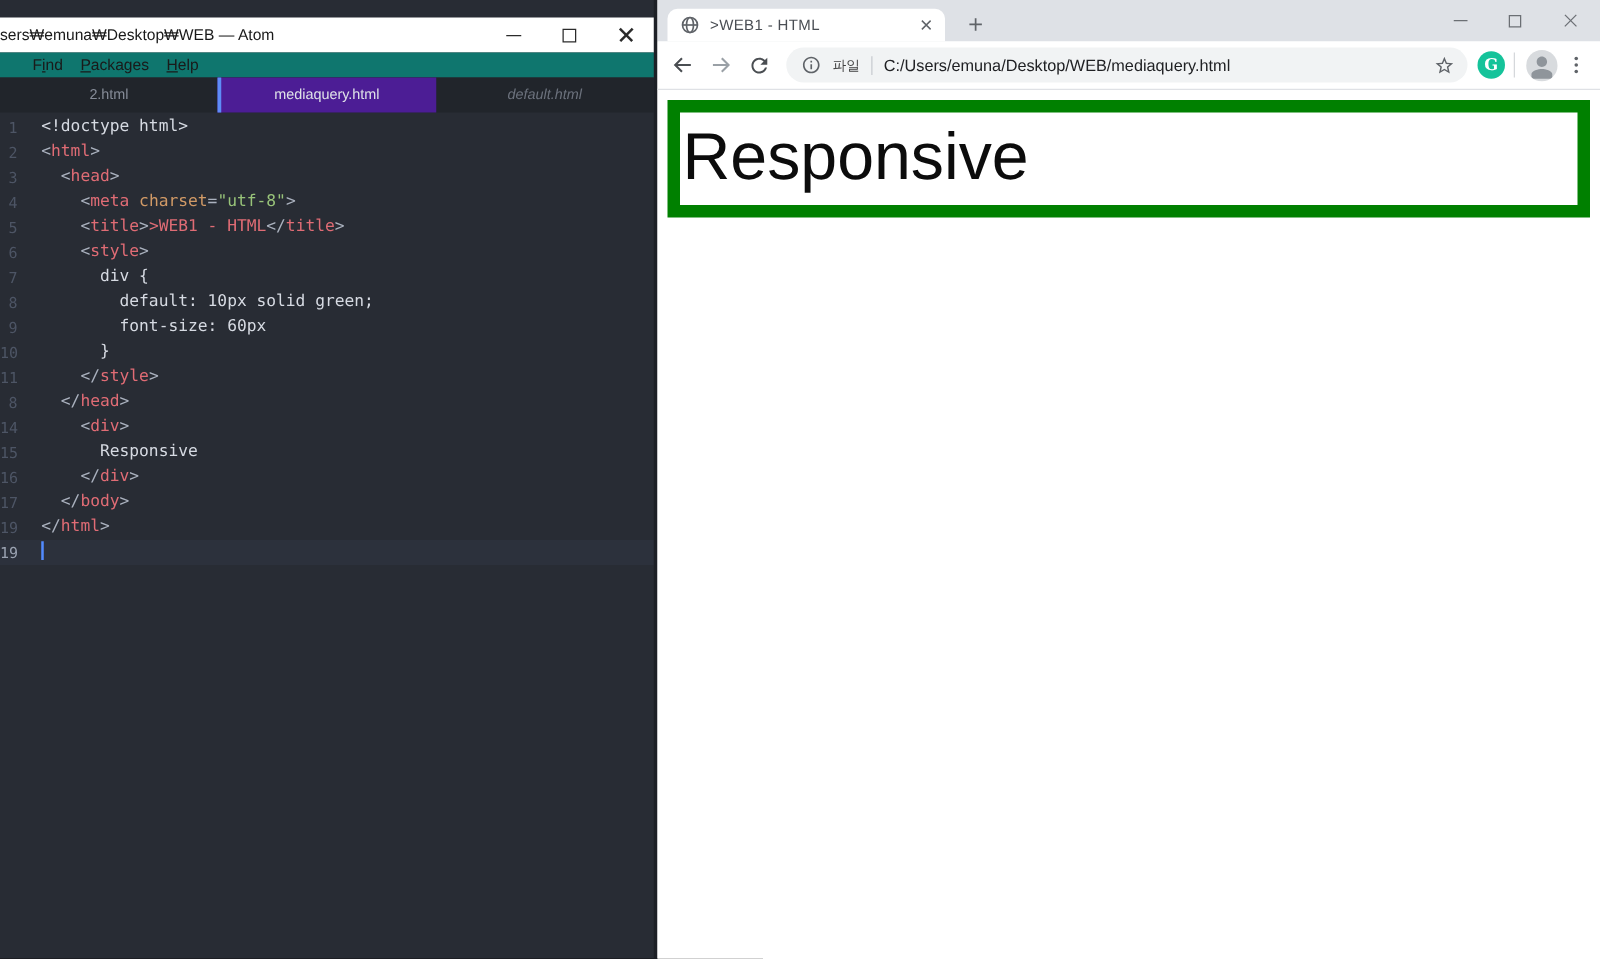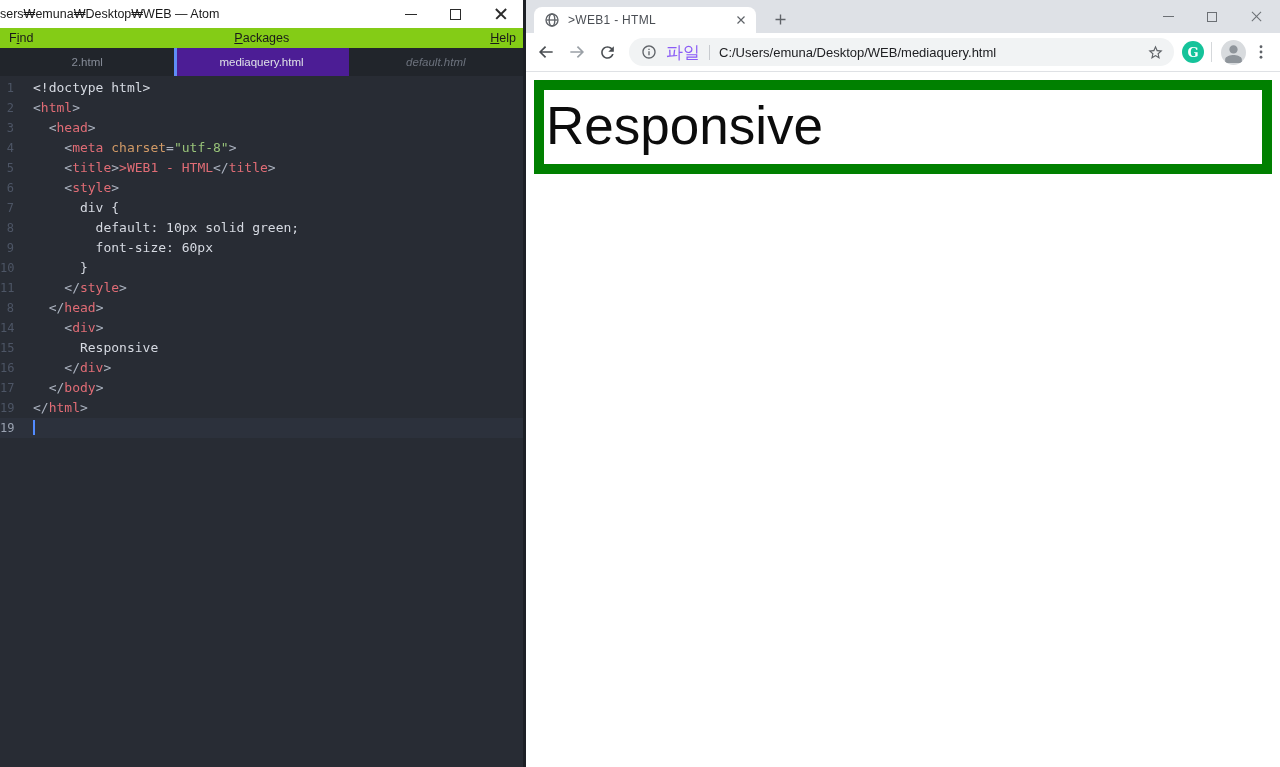--- a/index.html
+++ b/index.html
@@ -1,32 +1,32 @@
 <!DOCTYPE html>
 <html><head>
 <meta charset="utf-8">
 <style>
   * { margin:0; padding:0; box-sizing:border-box; }
   html,body { width:1280px; height:767px; overflow:hidden; background:#000; }
   .screen { position:relative; width:1280px; height:767px; font-family:"Liberation Sans","DejaVu Sans",sans-serif; }
 
   
   .atom { position:absolute; left:0; top:0; width:526px; height:767px; background:#282c34; display:flex; flex-direction:column; border-right:3px solid #1d2026; }
-  .atom-titlebar { height:28px; background:#ffffff; display:flex; align-items:center; flex:none; overflow:hidden; }
+  .atom-titlebar { height:28px; background:#ffffff; display:flex; align-items:center; flex:none; overflow:hidden;margin-top:14px; }
   .atom-title { font-size:12.5px; color:#191919; white-space:nowrap; flex:1; }
   .atom-controls { display:flex; height:28px; flex:none; }
   .wbtn { width:45px; height:28px; display:flex; align-items:center; justify-content:center; }
   .ic-min { width:12px; height:0; border-bottom:1.5px solid #2b2b2b; display:block; }
   .ic-max { width:11px; height:11px; border:1.5px solid #2b2b2b; display:block; }
   .ic-x { position:relative; width:12px; height:12px; display:block; }
   .ic-x::before,.ic-x::after { content:""; position:absolute; left:-1px; top:5px; width:14px; height:1.5px; background:#2b2b2b; }
   .ic-x::before { transform:rotate(45deg); }
   .ic-x::after { transform:rotate(-45deg); }
 
-  .atom-menubar { height:20px; background:#84cc16; display:flex; align-items:center; flex:none; padding-left:2px;justify-content:space-between; }
+  .atom-menubar { height:20px; background:#0f766e; display:flex; align-items:center; flex:none; padding-left:19px; }
   .menu-item { font-size:12.5px; color:#1a1a1a; padding:0 7px; line-height:20px; }
   .menu-item .mn { text-decoration:underline; }
 
   .atom-tabbar { height:28px; background:#21252b; display:flex; flex:none; }
   .atab { flex:1; display:flex; align-items:center; justify-content:center; font-size:11.5px; color:#868c98; position:relative; }
   .atab.active { background:#4c1d95; color:#dfe2e8; }
   .atab.active .indicator { position:absolute; left:0; top:0; bottom:0; width:3px; background:#5e8cf7; }
   .atab.preview { font-style:italic; color:#6c727d;text-align:center; }
 
   .atom-editor { flex:1; padding-top:2px; font-family:"DejaVu Sans Mono","Liberation Mono",monospace; overflow:hidden; }
@@ -53,21 +53,21 @@
   .cw-min { width:11px; height:0; border-bottom:1.2px solid #6b6f74; display:block; }
   .cw-max { width:10px; height:10px; border:1.2px solid #6b6f74; display:block; }
   .cw-x { position:relative; width:11px; height:11px; display:block; }
   .cw-x::before,.cw-x::after { content:""; position:absolute; left:-1px; top:5px; width:13px; height:1.2px; background:#6b6f74; }
   .cw-x::before { transform:rotate(45deg); }
   .cw-x::after { transform:rotate(-45deg); }
 
   .c-toolbar { height:39px; background:#ffffff; border-bottom:1px solid #dfe1e5; display:flex; align-items:center; padding:0 6px 0 4px; flex:none; }
   .navbtn { width:31px; height:32px; display:flex; align-items:center; justify-content:center; flex:none; }
   .omnibox { flex:1; height:28px; background:#f1f3f4; border-radius:14px; display:flex; align-items:center; padding:0 10px 0 12px; margin:0 8px 0 6px; min-width:0; }
-  .chip { font-size:17px; color:#8b5cf6; margin:0 0 0 9px; white-space:nowrap; }
+  .chip { font-size:11px; color:#404040; margin:0 0 0 9px; white-space:nowrap; }
   .chip-sep { width:1px; height:15px; background:#c8cbcf; margin:0 9px; flex:none; }
   .url { flex:1; font-size:13px; color:#202124; white-space:nowrap; overflow:hidden; }
   .tool-sep { width:1px; height:20px; background:#d5d8db; margin:0 7px; flex:none; }
   .grammarly { width:22px; height:22px; border-radius:50%; background:#15c39a; color:#ffffff; font-size:13px; font-weight:bold; display:flex; align-items:center; justify-content:center; flex:none; font-family:"DejaVu Serif","Liberation Serif",serif; }
   .avatar { width:25px; height:25px; border-radius:50%; background:#d8dbde; display:flex; align-items:flex-end; justify-content:center; overflow:hidden; flex:none; margin:0 2px; }
   .menu3 { width:26px; height:32px; display:flex; align-items:center; justify-content:center; flex:none; }
 
   .c-content { flex:1; background:#ffffff; }
   .resp-box { margin:8px; border:10px solid #008000; height:94px; line-height:72px; font-size:53px; color:#0c0c0c; padding-left:2px; white-space:nowrap; overflow:hidden; letter-spacing:0; }
 

